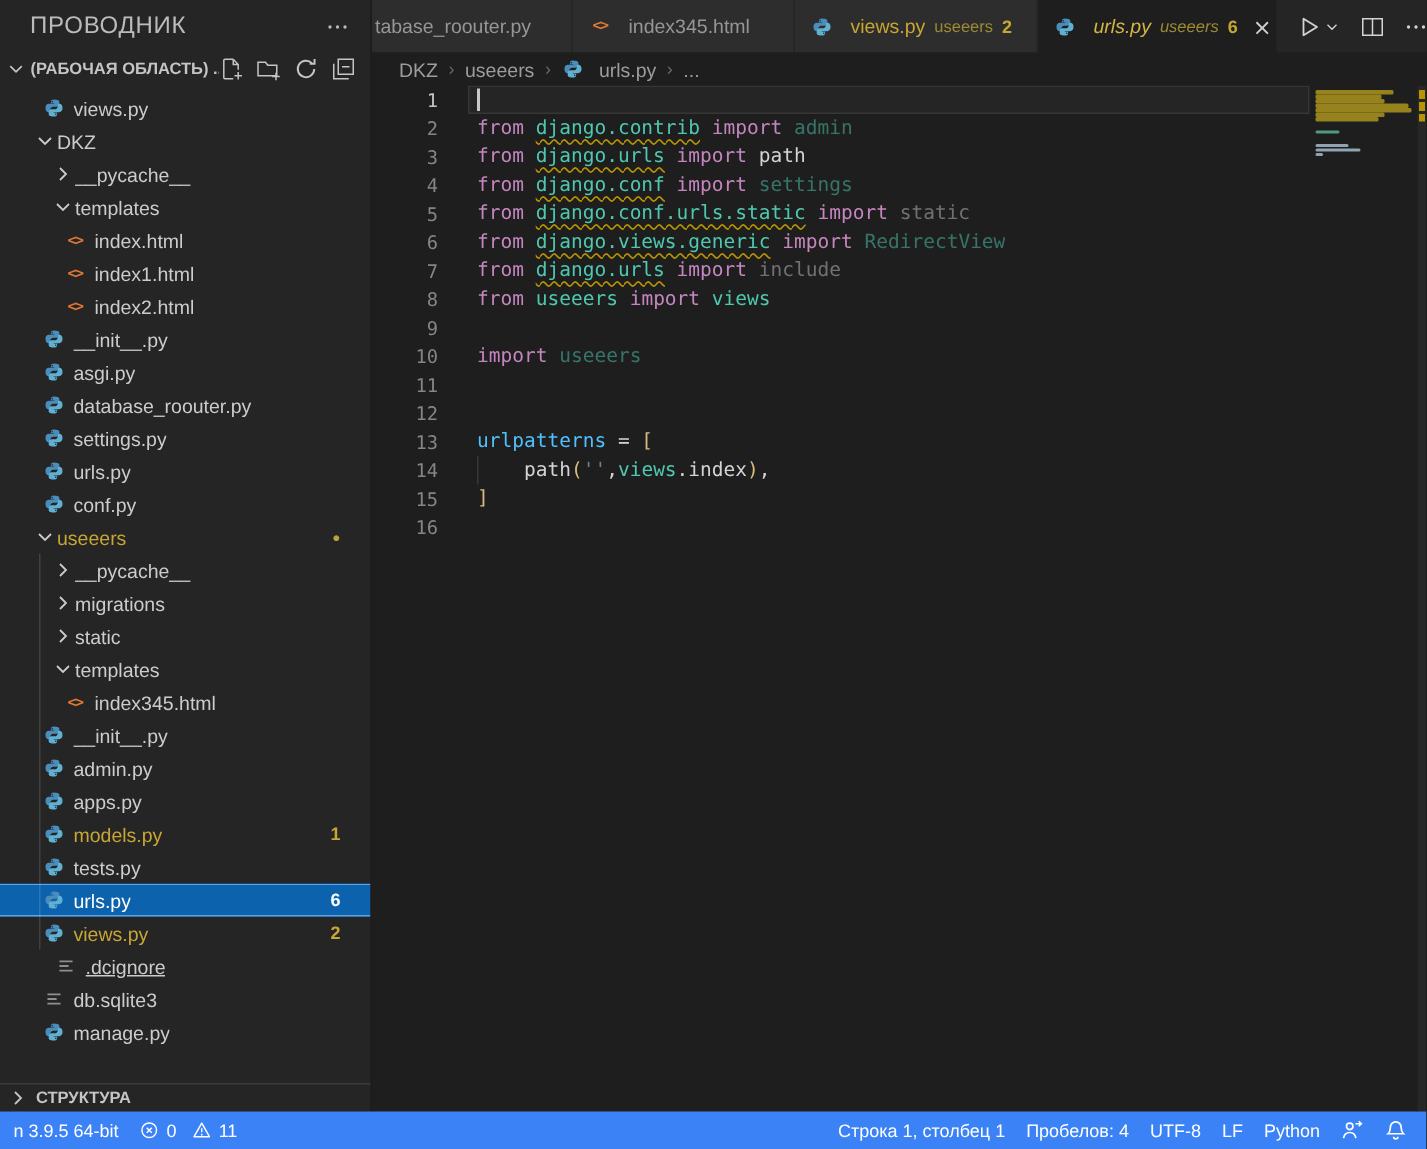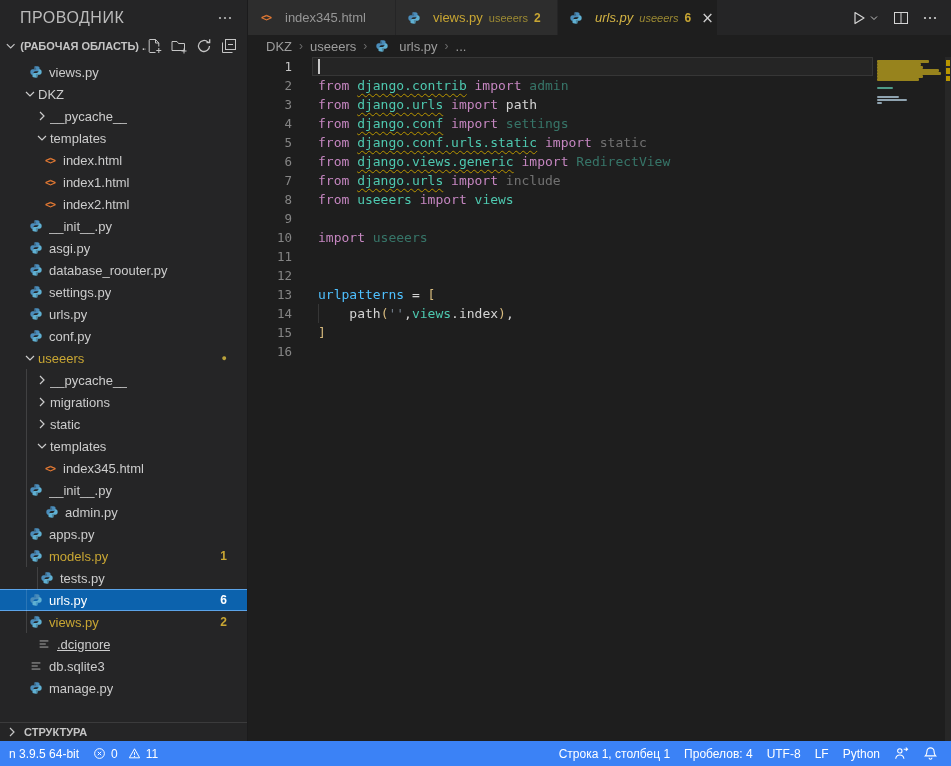--- a/index.html
+++ b/index.html
@@ -317,21 +317,21 @@
       </div>
       <div class="trow" style="padding-left: 28px;">
         <div class="tguide"></div>
         <span class="fico">
           <svg width="14" height="14" class="ico">
             <use href="#sym-python"></use>
           </svg>
         </span>
         <span class="tname">__init__.py</span>
       </div>
-      <div class="trow" style="padding-left: 44px;">
+      <div class="trow" style="padding-left: 28px;">
         <div class="tguide"></div>
         <span class="fico">
           <svg width="14" height="14" class="ico">
             <use href="#sym-python"></use>
           </svg>
         </span>
         <span class="tname">admin.py</span>
       </div>
       <div class="trow" style="padding-left: 28px;">
         <div class="tguide"></div>
@@ -345,21 +345,21 @@
       <div class="trow" style="padding-left: 28px;">
         <div class="tguide"></div>
         <span class="fico">
           <svg width="14" height="14" class="ico">
             <use href="#sym-python"></use>
           </svg>
         </span>
         <span class="tname mod">models.py</span>
         <span class="tbadge">1</span>
       </div>
-      <div class="trow" style="padding-left: 28px; margin-left: 11px;">
+      <div class="trow" style="padding-left: 28px;">
         <div class="tguide"></div>
         <span class="fico">
           <svg width="14" height="14" class="ico">
             <use href="#sym-python"></use>
           </svg>
         </span>
         <span class="tname">tests.py</span>
       </div>
       <div class="trow sel" style="padding-left: 28px;">
         <div class="tguide"></div>
@@ -409,20 +409,23 @@
   <div class="outline-header">
     <svg class="ico" width="16" height="16">
         <use href="#sym-chev-r"></use>
       </svg>
     <span>СТРУКТУРА</span>
   </div>
 </aside>
 
 <main class="main">
   <div class="tabbar" id="tabbar">
+      <div class="tab" style="width: 134px; padding-left: 2px;">
+        <span class="lbl">tabase_roouter.py</span>
+      </div>
       <div class="tab" style="width: 148px;">
         <span class="fico">
           <span class="htmlico">&lt;&gt;</span>
         </span>
         <span class="lbl">index345.html</span>
       </div>
       <div class="tab" style="width: 162px;">
         <span class="fico">
           <svg width="14" height="14" class="ico">
             <use href="#sym-python"></use>

